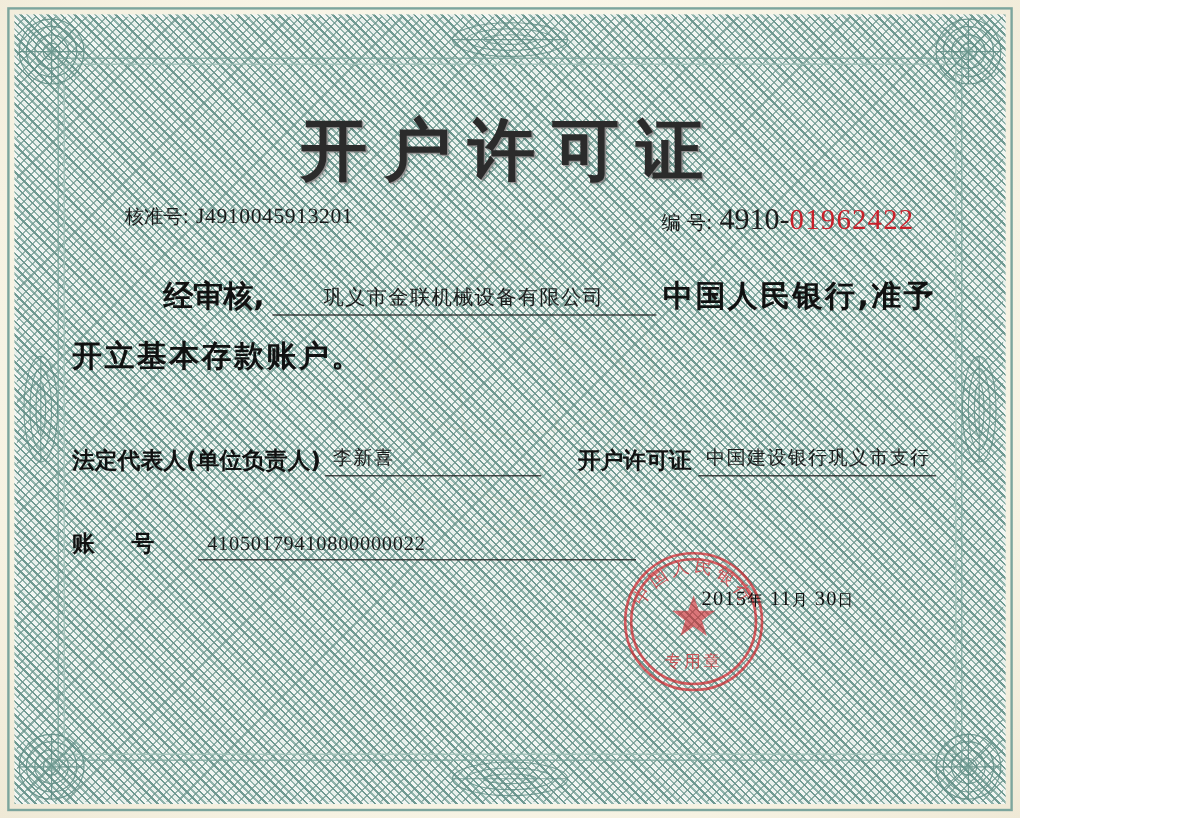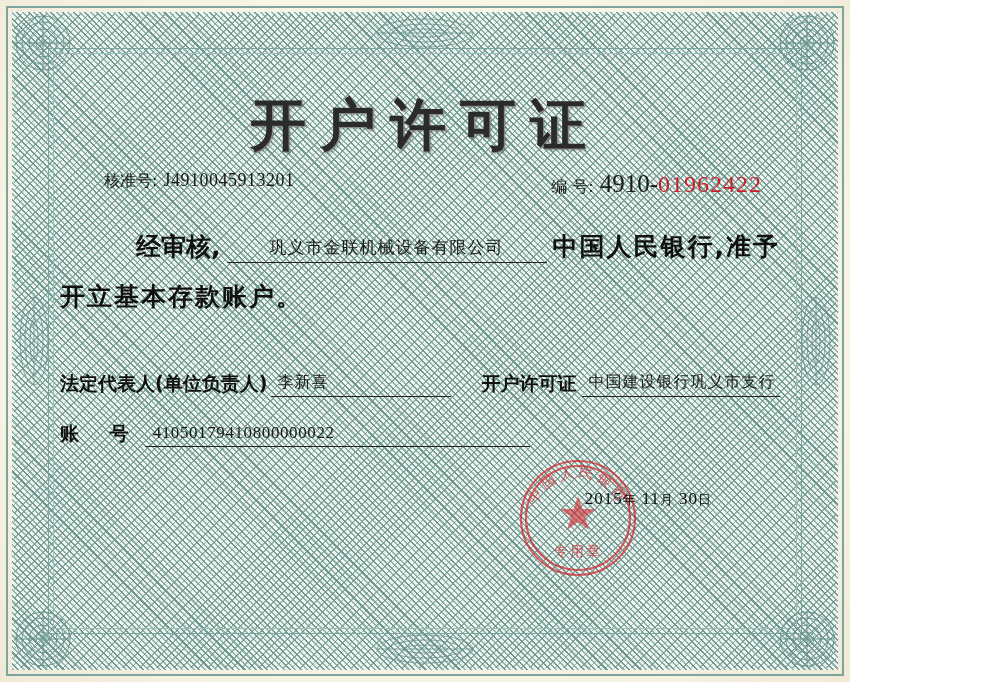--- a/index.html
+++ b/index.html
@@ -249,29 +249,30 @@
     color: #1b1b1b;
     letter-spacing: 1px;
   }
   .row-rep .lbl2 {
     white-space: nowrap;
     margin-left: 26px;
   }
 
   .row-acct {
     position: absolute;
-    top: 362px;
+    top: 382px;
     left: 0;
     right: 260px;
     display: flex;
-    align-items: center;
+    align-items: flex-start;
     font-family: "DejaVu Sans", sans-serif;
     font-size: 19px;
     font-weight: bold;
     color: #111;
+    gap: 20px;
   }
   .row-acct .lbl { white-space: nowrap; letter-spacing: 12px; }
   .row-acct .fill-acct {
     flex: 1 1 auto;
     position: relative;
     margin-left: 4px;
     border-bottom: 1.3px solid #222;
     height: 26px;
   }
   .fill-acct .handwriting {

